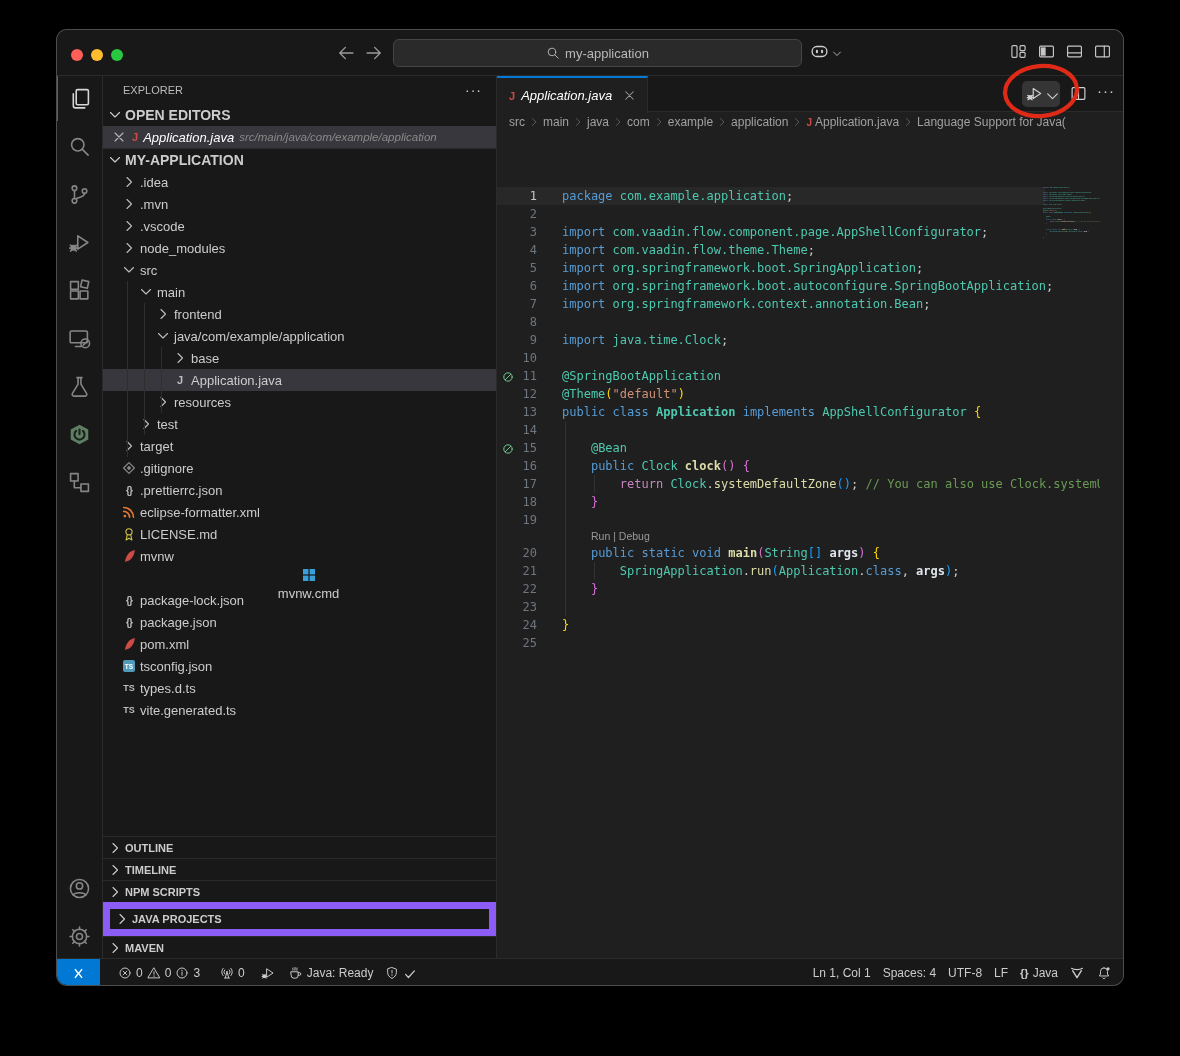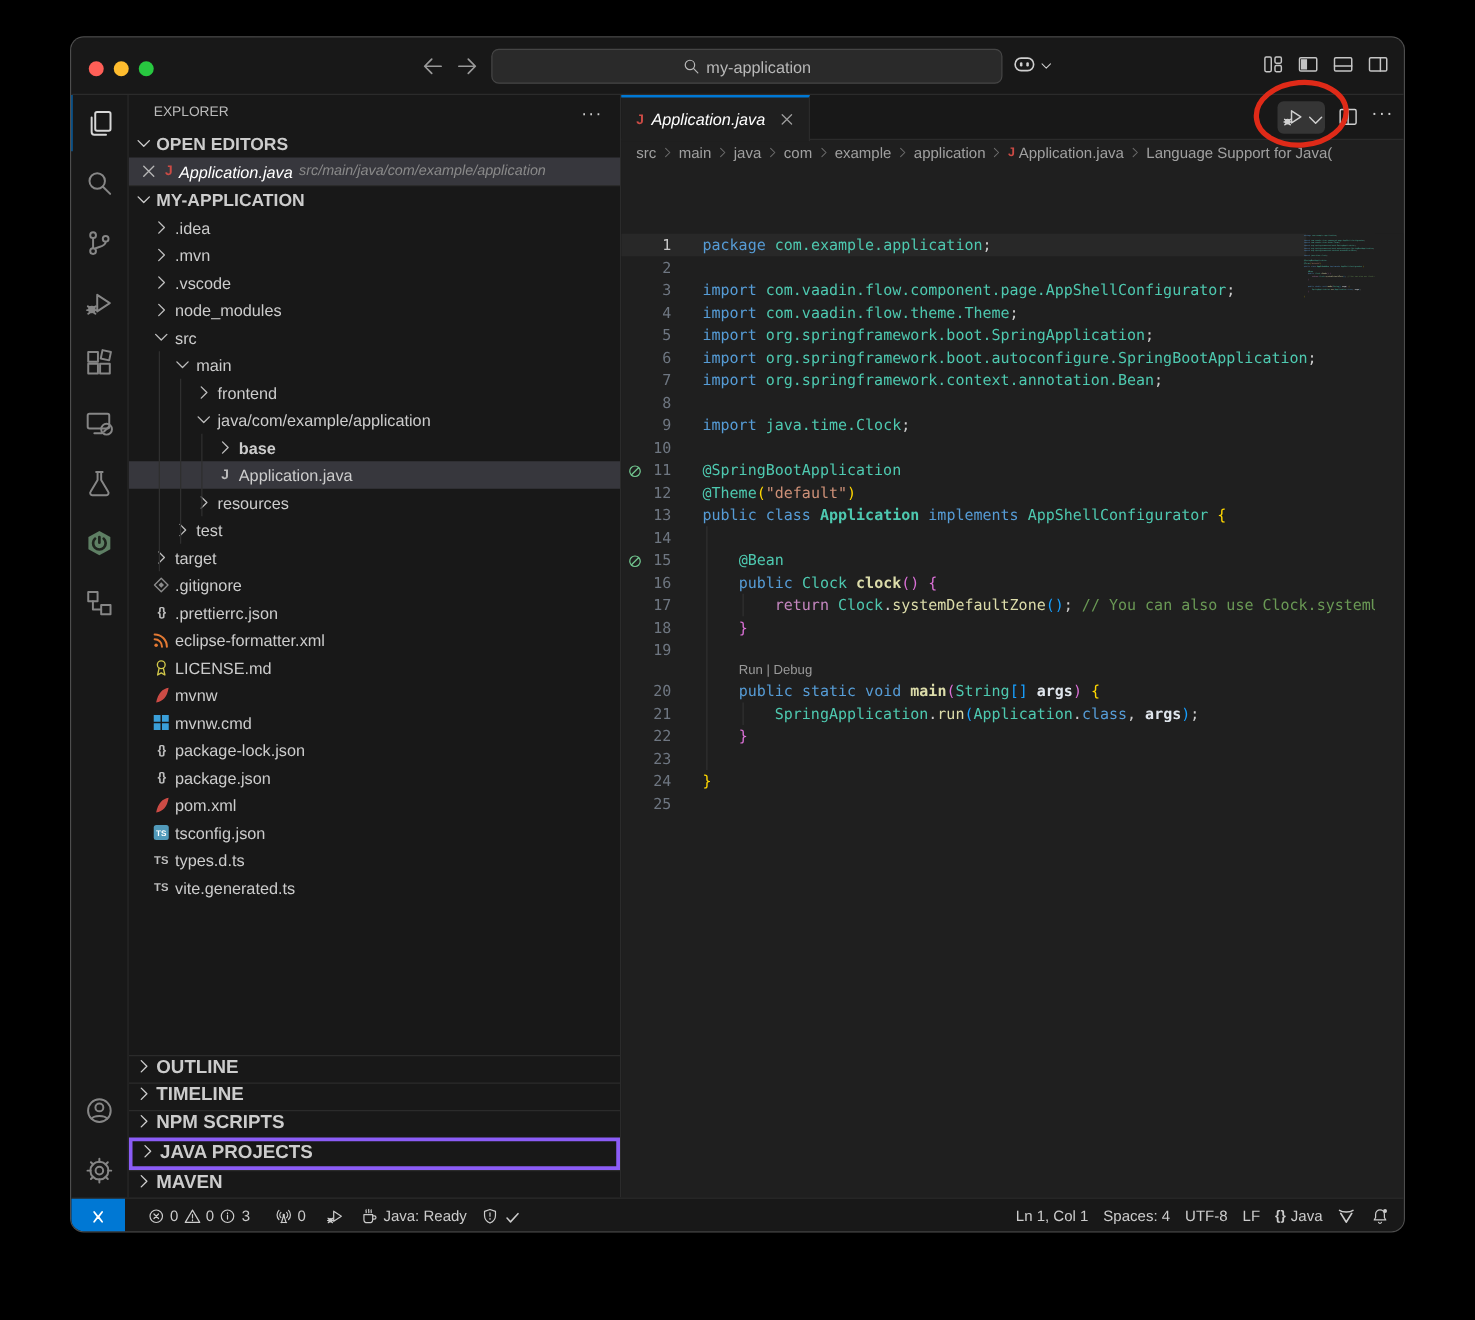--- a/index.html
+++ b/index.html
@@ -36,22 +36,22 @@
   .root-head{border-top:1px solid #2b2b2b;}
   .tree{position:relative;}
   .tree-row{height:22px;display:flex;align-items:center;font-size:13px;gap:3px;cursor:pointer;white-space:nowrap;}
   .tree-row.sel{background:#37373d;}
   .tree-row .chev,.tree-row .fico{width:16px;height:16px;flex:none;display:inline-flex;align-items:center;justify-content:center;color:#bdbdbd;}
   .tguide{position:absolute;width:1px;background:#2f2f2f;}
   .fi-java{color:#cc4b45;font-weight:bold;font-size:11px;font-style:normal;}
   .fi-json{color:#cbcb41;font-weight:bold;font-size:10px;letter-spacing:-1px;}
   .fi-ts{color:#519aba;font-weight:bold;font-size:9px;}
   .sb-bottom{position:absolute;left:0;right:0;bottom:0;}
-  .sb-sect{height:21px;border-top:1px solid #2b2b2b;display:flex;font-size:15px;font-weight:bold;gap:2px;padding-left:4px;color:#cccccc;cursor:pointer;}
-  .sb-sect.focused{border:3px solid #8b5cf6;height:20px;}
+  .sb-sect{height:21px;border-top:1px solid #2b2b2b;display:flex;align-items:center;font-size:11px;font-weight:bold;gap:2px;padding-left:4px;color:#cccccc;cursor:pointer;}
+  .sb-sect.focused{border:7px solid #8b5cf6;height:20px;}
   .sb-sect .chev{width:16px;height:16px;}
   
   .editor{flex:1;display:flex;flex-direction:column;background:#1f1f1f;min-width:0;position:relative;}
   .tabbar{height:35px;background:#181818;border-bottom:1px solid #2b2b2b;display:flex;position:relative;flex:none;}
   .tab{position:relative;z-index:2;margin-bottom:-1px;height:35px;background:#1f1f1f;border-top:2px solid #0078d4;
     border-right:1px solid #2b2b2b;display:flex;align-items:center;gap:6px;padding:0 10px 0 12px;font-size:13px;color:#ffffff;cursor:pointer;}
   .tab .name{font-style:italic;}
   .tab .x{width:15px;height:15px;color:#9d9d9d;margin-left:4px;}
   .tab-actions{position:absolute;right:8px;top:0;height:35px;display:flex;align-items:center;gap:10px;color:#d0d0d0;}
   .runbtn{background:#353535;border-radius:5px;height:26px;display:flex;align-items:center;padding:0 4px;gap:1px;cursor:pointer;}
@@ -310,21 +310,21 @@
             <span>frontend</span>
           </div>
           <div class="tree-row" style="padding-left: 52px;">
             <span class="chev">
               <svg viewBox="0 0 16 16" width="100%" height="100%" fill="none" stroke="currentColor" stroke-width="1.1" stroke-linecap="round" stroke-linejoin="round">
                 <path d="M3.5 5.5L8 10l4.5-4.5"></path>
               </svg>
             </span>
             <span>java/com/example/application</span>
           </div>
-          <div class="tree-row" style="padding-left: 69px; font-weight: bold;">
+          <div class="tree-row" style="padding-left: 69px;">
             <span class="chev">
               <svg viewBox="0 0 16 16" width="100%" height="100%" fill="none" stroke="currentColor" stroke-width="1.1" stroke-linecap="round" stroke-linejoin="round">
                 <path d="M6 3.5L10.5 8 6 12.5"></path>
               </svg>
             </span>
             <span>base</span>
           </div>
           <div class="tree-row sel" style="padding-left: 69px;">
             <span class="fico fi-java">J</span>
             <span>Application.java</span>
@@ -385,21 +385,21 @@
             <span>LICENSE.md</span>
           </div>
           <div class="tree-row" style="padding-left: 18px;">
             <span class="fico">
               <svg viewBox="0 0 16 16" width="100%" height="100%" fill="none" stroke="currentColor" stroke-width="1.1" stroke-linecap="round" stroke-linejoin="round">
                 <path d="M13.9 2.1C9 3 5.5 6.2 3.9 13.9c5.5-.9 8.8-4.2 10-11.8z" fill="#cc4b45" stroke="none"></path>
               </svg>
             </span>
             <span>mvnw</span>
           </div>
-          <div class="tree-row" style="padding-left: 18px;">
+          <div class="tree-row" style="padding-left: 18px; flex-direction: column;">
             <span class="fico">
               <svg viewBox="0 0 16 16" width="100%" height="100%" fill="none" stroke="currentColor" stroke-width="1.1" stroke-linecap="round" stroke-linejoin="round">
                 <g fill="#3a9fd9" stroke="none">
                   <rect x="2" y="2" width="5.4" height="5.4"></rect>
                   <rect x="8.6" y="2" width="5.4" height="5.4"></rect>
                   <rect x="2" y="8.6" width="5.4" height="5.4"></rect>
                   <rect x="8.6" y="8.6" width="5.4" height="5.4"></rect>
                 </g>
               </svg>
             </span>

